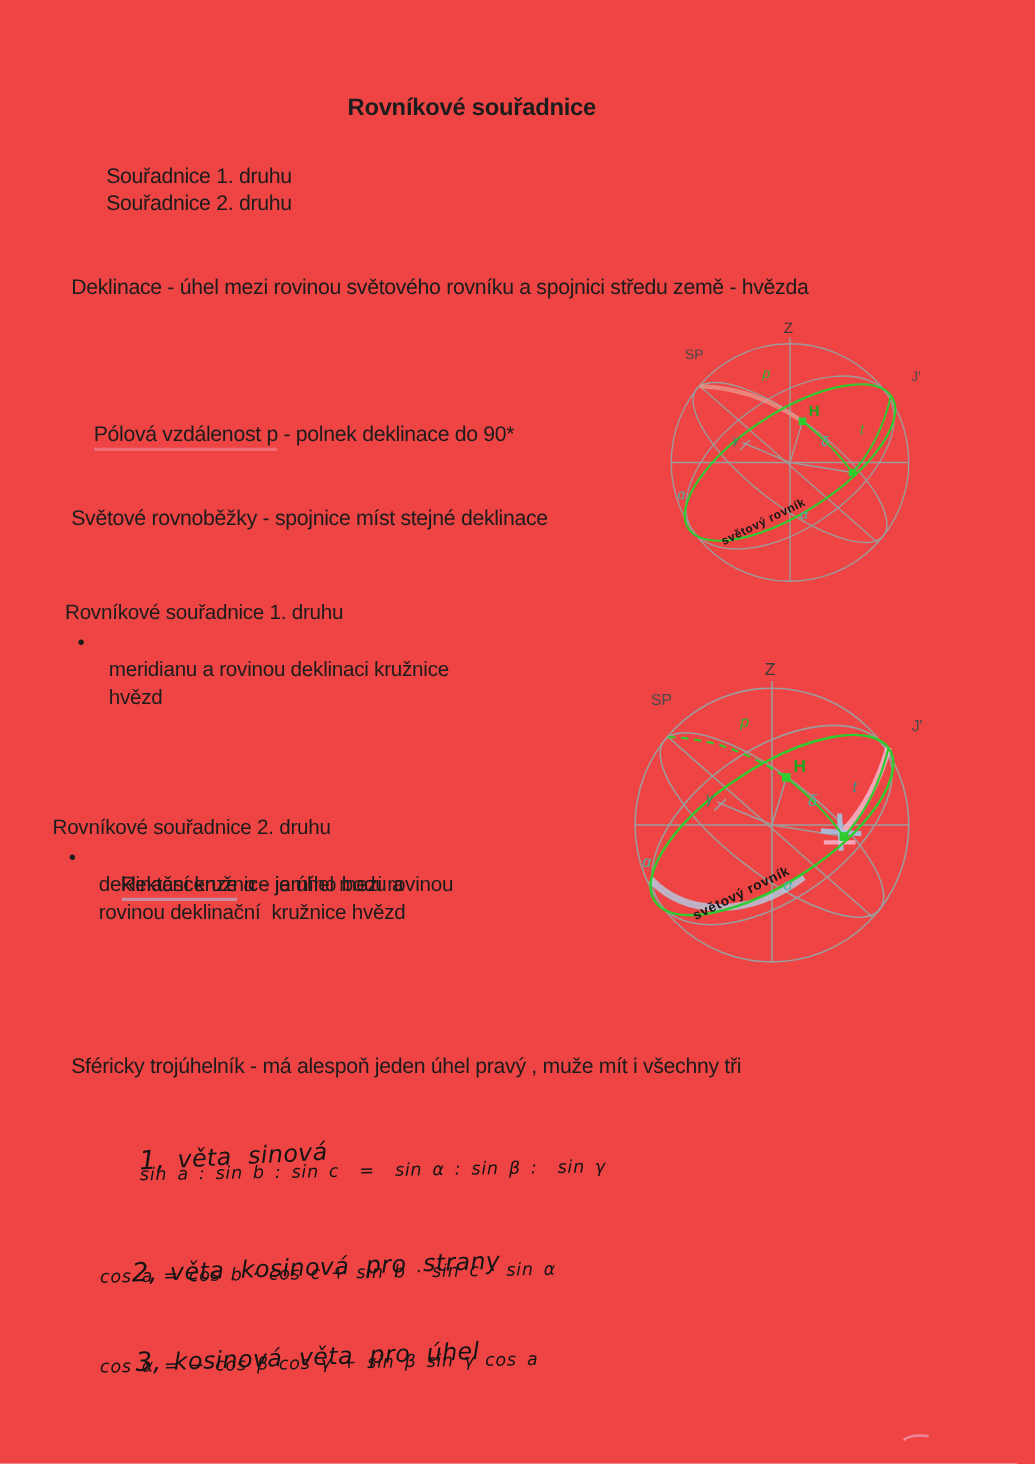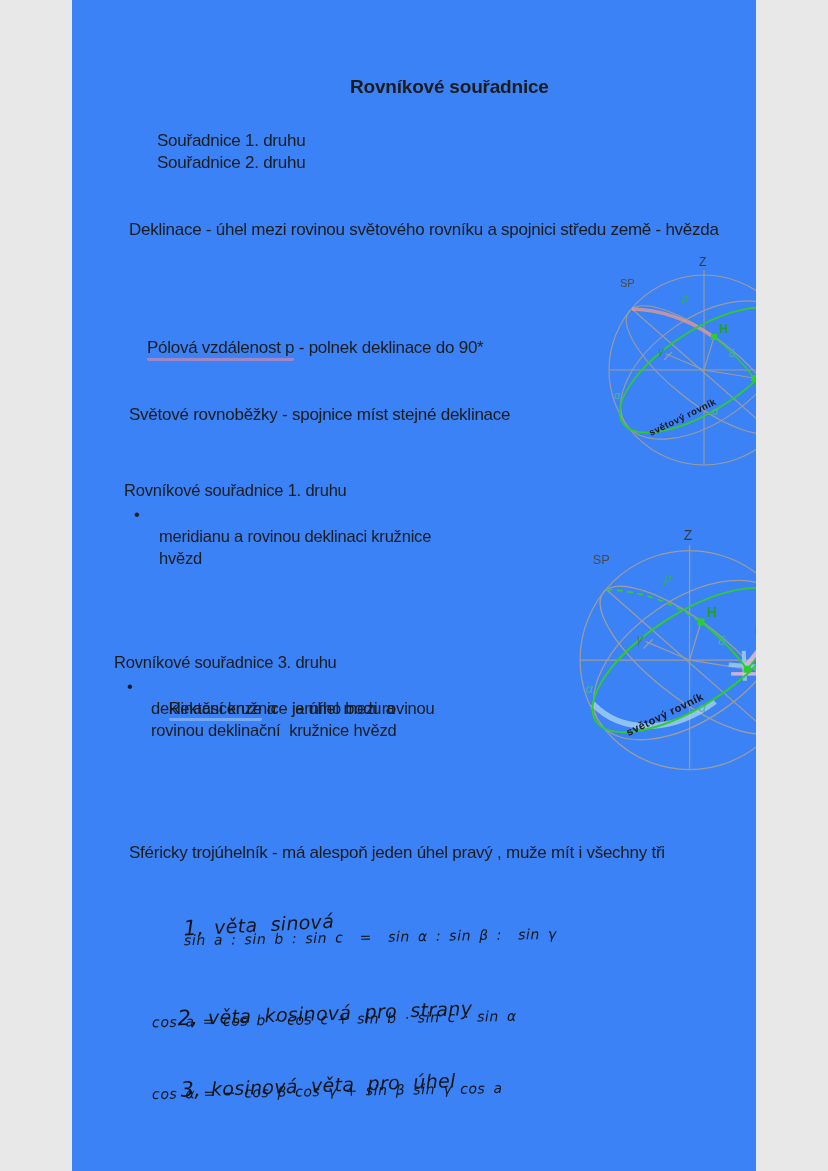--- a/index.html
+++ b/index.html
@@ -1,18 +1,18 @@
 <!DOCTYPE html>
 <html><head>
 <meta charset="utf-8">
 <style>
   html,body { margin:0; padding:0; background:#e8e8e8; }
   .page {
-    position:relative; width:684px; height:1171px; margin:0 auto;
-    background:#3b82f6; font-family:"Liberation Sans",sans-serif;
+    position:relative; width:828px; height:1171px; margin:0 auto;
+    background:#ef4444; font-family:"Liberation Sans",sans-serif;
     color:#1c1c1c; overflow:hidden;
   }
   .t { position:absolute; white-space:pre; }
   .body-text { font-size:17px; letter-spacing:-0.25px; line-height:22px; }
   .doc-title { font-size:19px; font-weight:bold; letter-spacing:-0.2px; }
   .heading { font-size:16.5px; letter-spacing:-0.2px;text-align:center; }
   .bullet-line { font-size:16.5px; letter-spacing:-0.2px; line-height:22px; }
   .u-pink  { border-bottom:3px solid rgba(238,140,160,0.55); padding-bottom:1px; border-radius:2px; }
   .u-pink2 { border-bottom:3px solid rgba(244,170,192,0.60); padding-bottom:1px; border-radius:2px; }
   .u-blue  { border-bottom:3px solid rgba(165,200,235,0.55); padding-bottom:1px; border-radius:2px; }
@@ -113,21 +113,21 @@
       <text x="117" y="81" font-size="12" font-weight="bold" fill="#1fa31f">H</text>
       <text x="127" y="105" font-size="11" font-style="italic" fill="#49b3a6">δ</text>
       <text x="158" y="95" font-size="11" font-style="italic" fill="#2f8f86">t</text>
       <text x="56" y="103" font-size="11" font-style="italic" fill="#3f7d66">γ</text>
       <text x="12" y="147" font-size="11" font-style="italic" fill="#49b3a6">α</text>
       <text x="110" y="163" font-size="11" font-style="italic" fill="#49b3a6">α</text>
       <text text-anchor="middle" transform="translate(82 168) rotate(-26)" font-size="9.5" font-weight="bold" letter-spacing="0.5" fill="#161616">světový rovník</text>
     </svg>
   </div>
 
-  <div class="t heading" style="left:42px; top:653px;">Rovníkové souřadnice 3. druhu</div>
+  <div class="t heading" style="left:42px; top:653px;">Rovníkové souřadnice 2. druhu</div>
   <div class="t bullet-line" style="left:55px; top:675px;">•</div>
   <div class="t bullet-line" style="left:79px; top:675px;">
     <span class="u-blue">Rektascenze</span><span class="sym"> α</span><span> - je úhel mezi rovinou</span>
   </div>
   <div class="t bullet-line" style="left:79px; top:697px;">deklinační kružnice jarního bodu a</div>
   <div class="t bullet-line" style="left:79px; top:719px;">rovinou deklinační  kružnice hvězd</div>
 
   <div class="t body-text" style="left:57px; top:842px;">Sféricky trojúhelník - má alespoň jeden úhel pravý , muže mít i všechny tři</div>
 
   <div class="t hw hw-head" style="left:58px; top:892px; transform:rotate(-3deg);">

